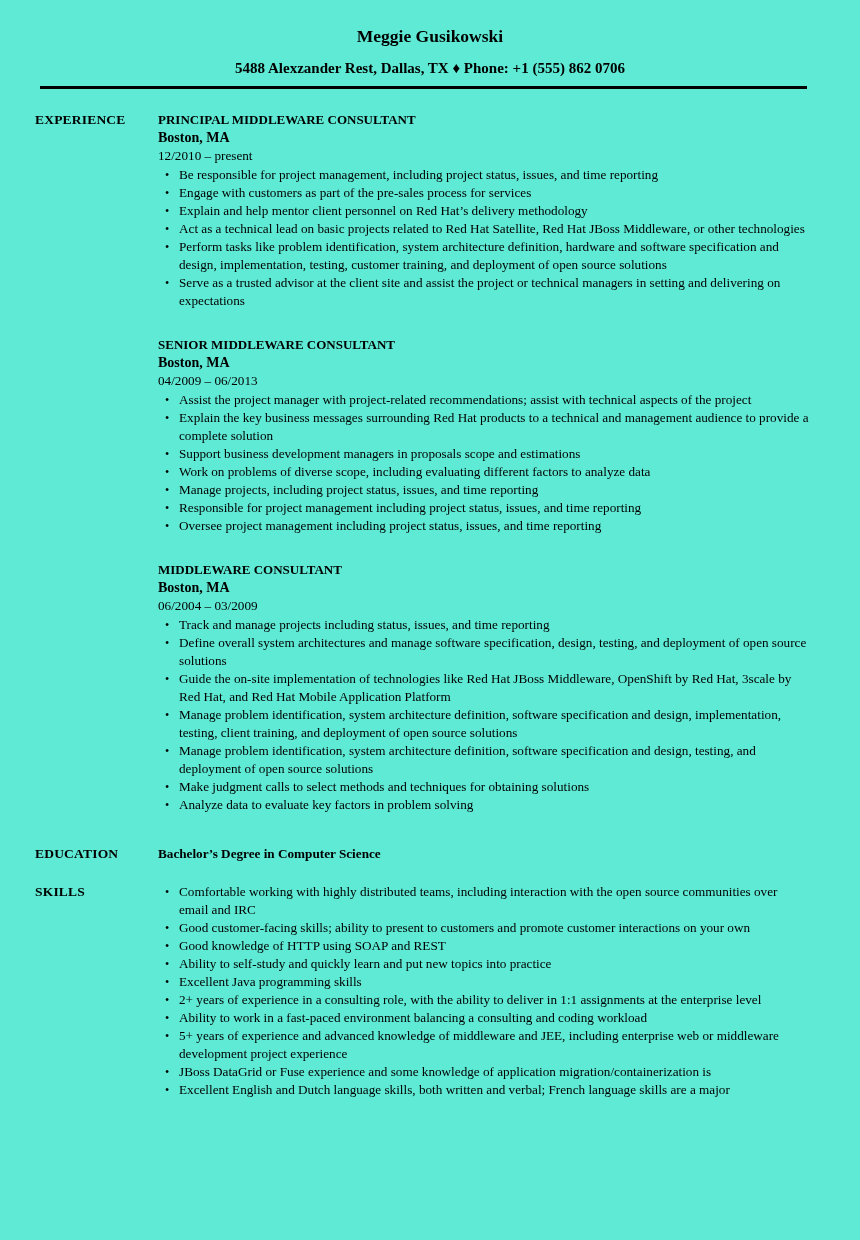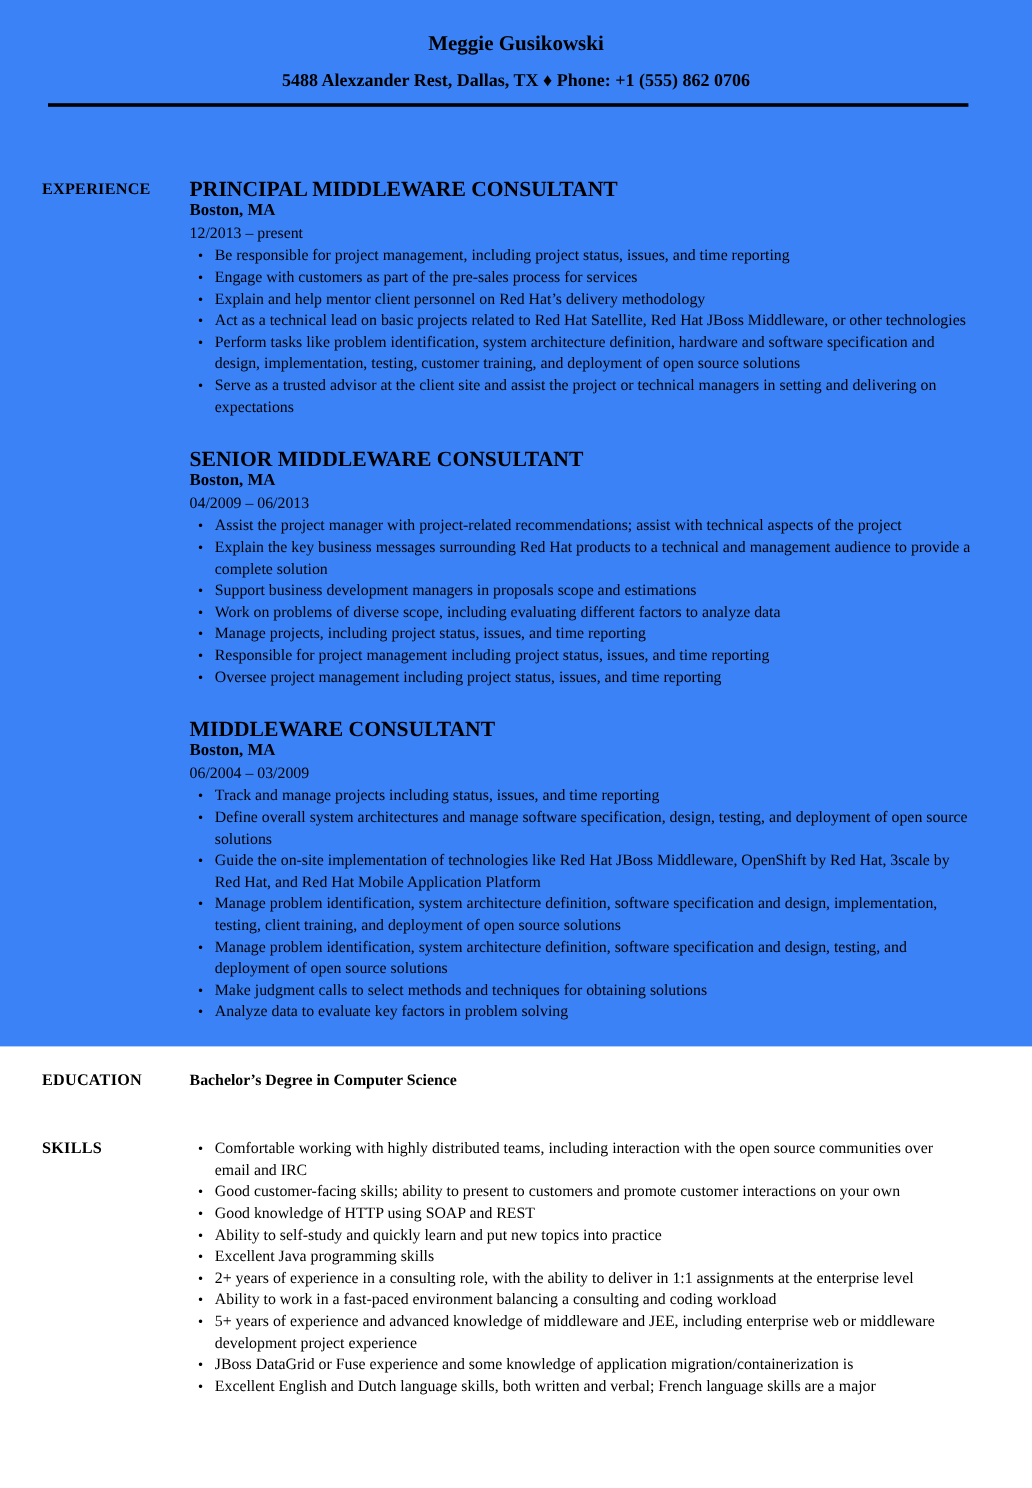--- a/index.html
+++ b/index.html
@@ -4,21 +4,21 @@
 <style>
   * { margin: 0; padding: 0; box-sizing: border-box; }
   html, body { background: #ffffff; }
   body {
     width: 860px;
     height: 1240px;
     font-family: "Liberation Serif", serif;
     color: #000000;
     overflow: hidden;
   }
-  .page { width: 860px; height: 872px; background: #3b82f6; }
+  .page { width: 860px; height: 1240px; background: #5eead4; }
 
   
   .resume-header { padding-top: 25px; text-align: center; }
   .person-name {
     font-size: 17.5px;
     font-weight: bold;
     line-height: 22px;
   }
   .contact-line {
     margin-top: 13px;
@@ -27,38 +27,38 @@
     line-height: 17px;
   }
   .header-rule {
     margin: 9px 53px 0 40px;
     height: 2.5px;
     background: #000000;
   }
 
   
   main { padding: 21px 50px 0 35px; }
-  .row { display: flex; align-items: flex-start; margin-top: 38px; }
+  .row { display: flex; align-items: flex-start; }
   .row-experience { margin-bottom: 30px; }
   .row-education { margin-bottom: 19px; }
   .label-col {
     width: 123px;
     flex: 0 0 123px;
     font-size: 13.5px;
     font-weight: bold;
     line-height: 19px;
     letter-spacing: 0.2px;
   }
   .content-col { flex: 1 1 auto; min-width: 0; }
 
   
   .job { margin-bottom: 25px; }
   .job:last-child { margin-bottom: 0; }
   .job-title {
-    font-size: 18px;
+    font-size: 13px;
     font-weight: bold;
     line-height: 19px;
   }
   .job-location {
     font-size: 14px;
     font-weight: bold;
     line-height: 18px;
   }
   .job-dates {
     font-size: 13.2px;
@@ -106,21 +106,21 @@
 
   <main>
 
     <section class="row row-experience">
       <div class="label-col">EXPERIENCE</div>
       <div class="content-col">
 
         <article class="job">
           <h2 class="job-title">PRINCIPAL MIDDLEWARE CONSULTANT</h2>
           <div class="job-location">Boston, MA</div>
-          <div class="job-dates">12/2013 – present</div>
+          <div class="job-dates">12/2010 – present</div>
           <ul class="bullets">
             <li>Be responsible for project management, including project status, issues, and time reporting</li>
             <li>Engage with customers as part of the pre-sales process for services</li>
             <li>Explain and help mentor client personnel on Red Hat’s delivery methodology</li>
             <li>Act as a technical lead on basic projects related to Red Hat Satellite, Red Hat JBoss Middleware, or other technologies</li>
             <li>Perform tasks like problem identification, system architecture definition, hardware and software specification and design, implementation, testing, customer training, and deployment of open source solutions</li>
             <li>Serve as a trusted advisor at the client site and assist the project or technical managers in setting and delivering on expectations</li>
           </ul>
         </article>
 

